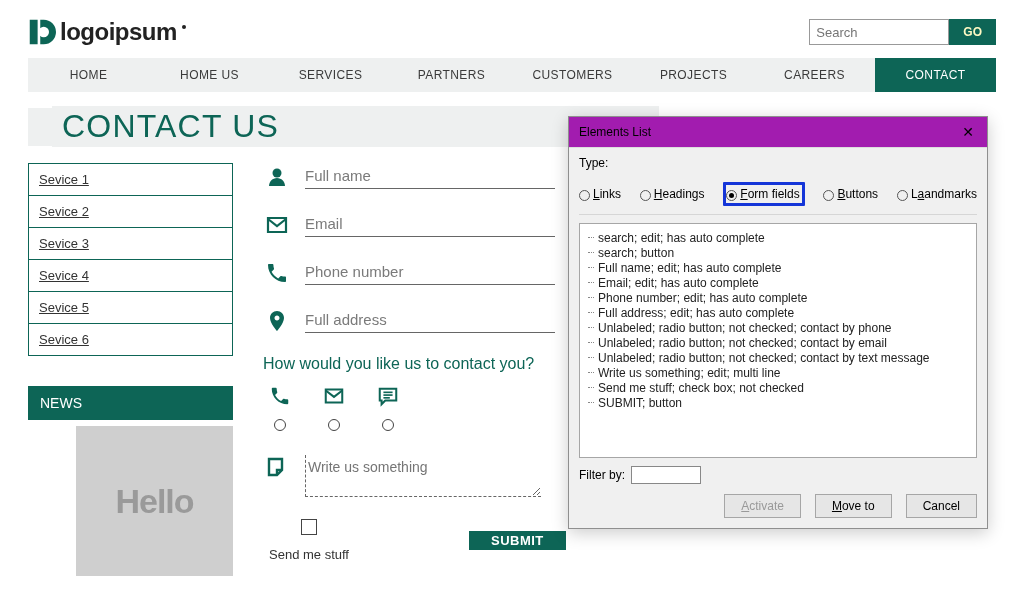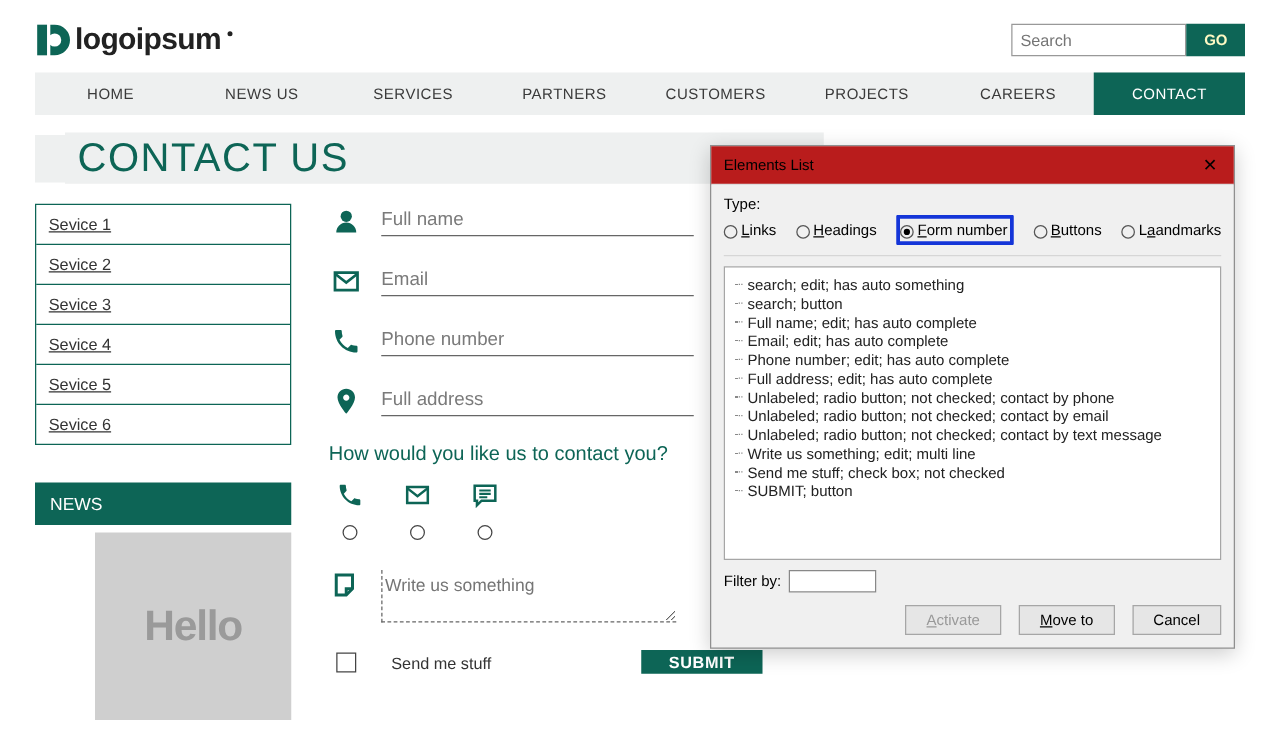--- a/index.html
+++ b/index.html
@@ -46,31 +46,31 @@
   .contact-q { color: #0d6556; font-size: 16px; margin: 10px 0 12px 0; }
   .contact-opts { display: flex; gap: 32px; margin-left: 6px; }
   .opt { display: flex; flex-direction: column; align-items: center; gap: 8px; }
   .opt svg { width: 22px; height: 22px; fill: #0d6556; }
   .radio { width: 12px; height: 12px; border: 1.5px solid #444; border-radius: 50%; cursor: pointer; }
 
   .textarea-row { display: flex; align-items: flex-start; gap: 14px; margin-top: 24px; }
   .textarea-input { flex: 1; max-width: 236px; min-height: 42px; border: 1px dashed #666; border-top: none; border-right: none; padding: 4px 2px; font-size: 14px; color: #666; resize: both; background: transparent; font-family: inherit; }
 
   .bottom-row { display: flex; align-items: center; gap: 120px; margin-top: 22px; }
-  .checkbox-wrap { display: flex; align-items: flex-end; gap: 28px; margin-left: 6px; }
+  .checkbox-wrap { display: flex; align-items: center; gap: 12px; margin-left: 6px; flex-direction: column; }
   .checkbox { width: 16px; height: 16px; border: 1.5px solid #444; cursor: pointer; }
   .checkbox-label { font-size: 13px; color: #333; }
   .submit-btn { background: #0d6556; color: #fff; border: none; padding: 2px 22px; font-size: 13px; font-weight: 700; letter-spacing: 0.5px; cursor: pointer; }
 
   
   .dialog { position: absolute; top: 116px; left: 568px; width: 420px; background: #f0f0f0; border: 1px solid #8f8f8f; box-shadow: 0 4px 16px rgba(0,0,0,.2); font-size: 12px; }
-  .dialog-title-bar { display: flex; justify-content: space-between; align-items: center; padding: 5px 8px 5px 10px; background: #b91c1c; border-bottom: 1px solid #ddd; }
+  .dialog-title-bar { display: flex; justify-content: space-between; align-items: center; padding: 5px 8px 5px 10px; background: #a21caf; border-bottom: 1px solid #ddd; }
   .dialog-close { width: 22px; height: 20px; display: flex; align-items: center; justify-content: center; cursor: pointer; font-size: 14px; }
   .dialog-body { padding: 8px 10px 10px 10px; }
-  .type-label { font-size: 12px; margin-bottom: 2px; }
+  .type-label { font-size: 12px; margin-bottom: 12px; }
   .type-row { display: flex; justify-content: space-between; align-items: center; padding: 0 0 8px 0; border-bottom: 1px solid #d6d6d6; }
   .type-opt { display: flex; align-items: flex-end; gap: 3px; font-size: 12px; cursor: pointer; }
   .type-radio { width: 11px; height: 11px; border: 1px solid #555; border-radius: 50%; display: inline-flex; align-items: center; justify-content: center; }
   .type-radio.selected::after { content: ''; width: 5px; height: 5px; border-radius: 50%; background: #000; }
   .type-opt.highlighted { border: 3px solid #1435d8; padding: 2px 2px 2px 0px; border-radius: 1px; }
   .u { text-decoration: underline; }
 
   .list-box { background: #fff; border: 1px solid #a6a6a6; padding: 6px 8px; margin-top: 8px; min-height: 235px; }
   .list-line { display: flex; align-items: center; padding: 0.5px 0; font-size: 12px; color: #222; }
   .list-line::before { content: ""; display: inline-block; width: 6px; border-top: 1px dotted #888; margin-right: 4px; }
@@ -98,21 +98,21 @@
     <span class="logo-dot"></span>
   </div>
   <div class="search-wrap">
     <input class="search-input" placeholder="Search" style="">
     <button class="search-btn">GO</button>
   </div>
 </div>
 
 <div class="nav">
   <div class="nav-item">HOME</div>
-  <div class="nav-item">NEWS US</div>
+  <div class="nav-item">HOME US</div>
   <div class="nav-item">SERVICES</div>
   <div class="nav-item">PARTNERS</div>
   <div class="nav-item">CUSTOMERS</div>
   <div class="nav-item">PROJECTS</div>
   <div class="nav-item">CAREERS</div>
   <div class="nav-item active">CONTACT</div>
 </div>
 
 <div style="display:flex;align-items:center;margin:14px 0 0 28px;">
   <span class="title-bar"></span>
@@ -229,33 +229,33 @@
       <span class="type-opt">
           <span class="type-radio"></span>
           <span><span class="u">L</span><span>inks</span></span>
         </span>
       <span class="type-opt">
           <span class="type-radio"></span>
           <span><span class="u">H</span><span>eadings</span></span>
         </span>
       <span class="type-opt highlighted">
           <span class="type-radio selected"></span>
-          <span><span class="u">F</span><span>orm number</span></span>
+          <span><span class="u">F</span><span>orm fields</span></span>
         </span>
       <span class="type-opt">
           <span class="type-radio"></span>
           <span><span class="u">B</span><span>uttons</span></span>
         </span>
       <span class="type-opt">
           <span class="type-radio"></span>
           <span>L<span class="u">a</span><span>andmarks</span></span>
         </span>
     </div>
     <div class="list-box">
-      <div class="list-line">search; edit; has auto something</div>
+      <div class="list-line">search; edit; has auto complete</div>
       <div class="list-line">search; button</div>
       <div class="list-line">Full name; edit; has auto complete</div>
       <div class="list-line">Email; edit; has auto complete</div>
       <div class="list-line">Phone number; edit; has auto complete</div>
       <div class="list-line">Full address; edit; has auto complete</div>
       <div class="list-line">Unlabeled; radio button; not checked; contact by phone</div>
       <div class="list-line">Unlabeled; radio button; not checked; contact by email</div>
       <div class="list-line">Unlabeled; radio button; not checked; contact by text message</div>
       <div class="list-line">Write us something; edit; multi line</div>
       <div class="list-line">Send me stuff; check box; not checked</div>

